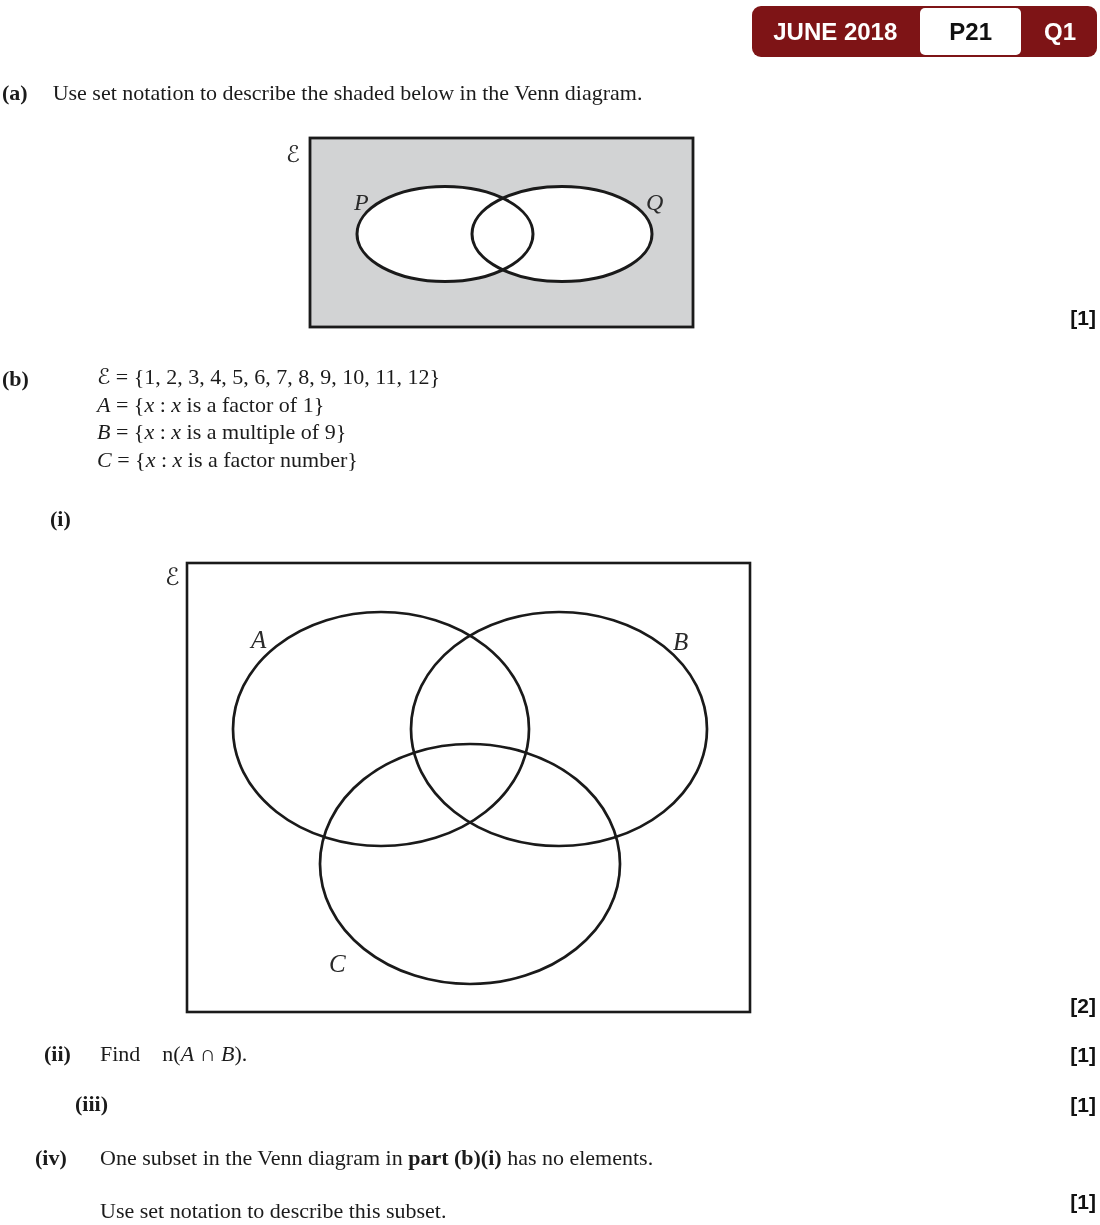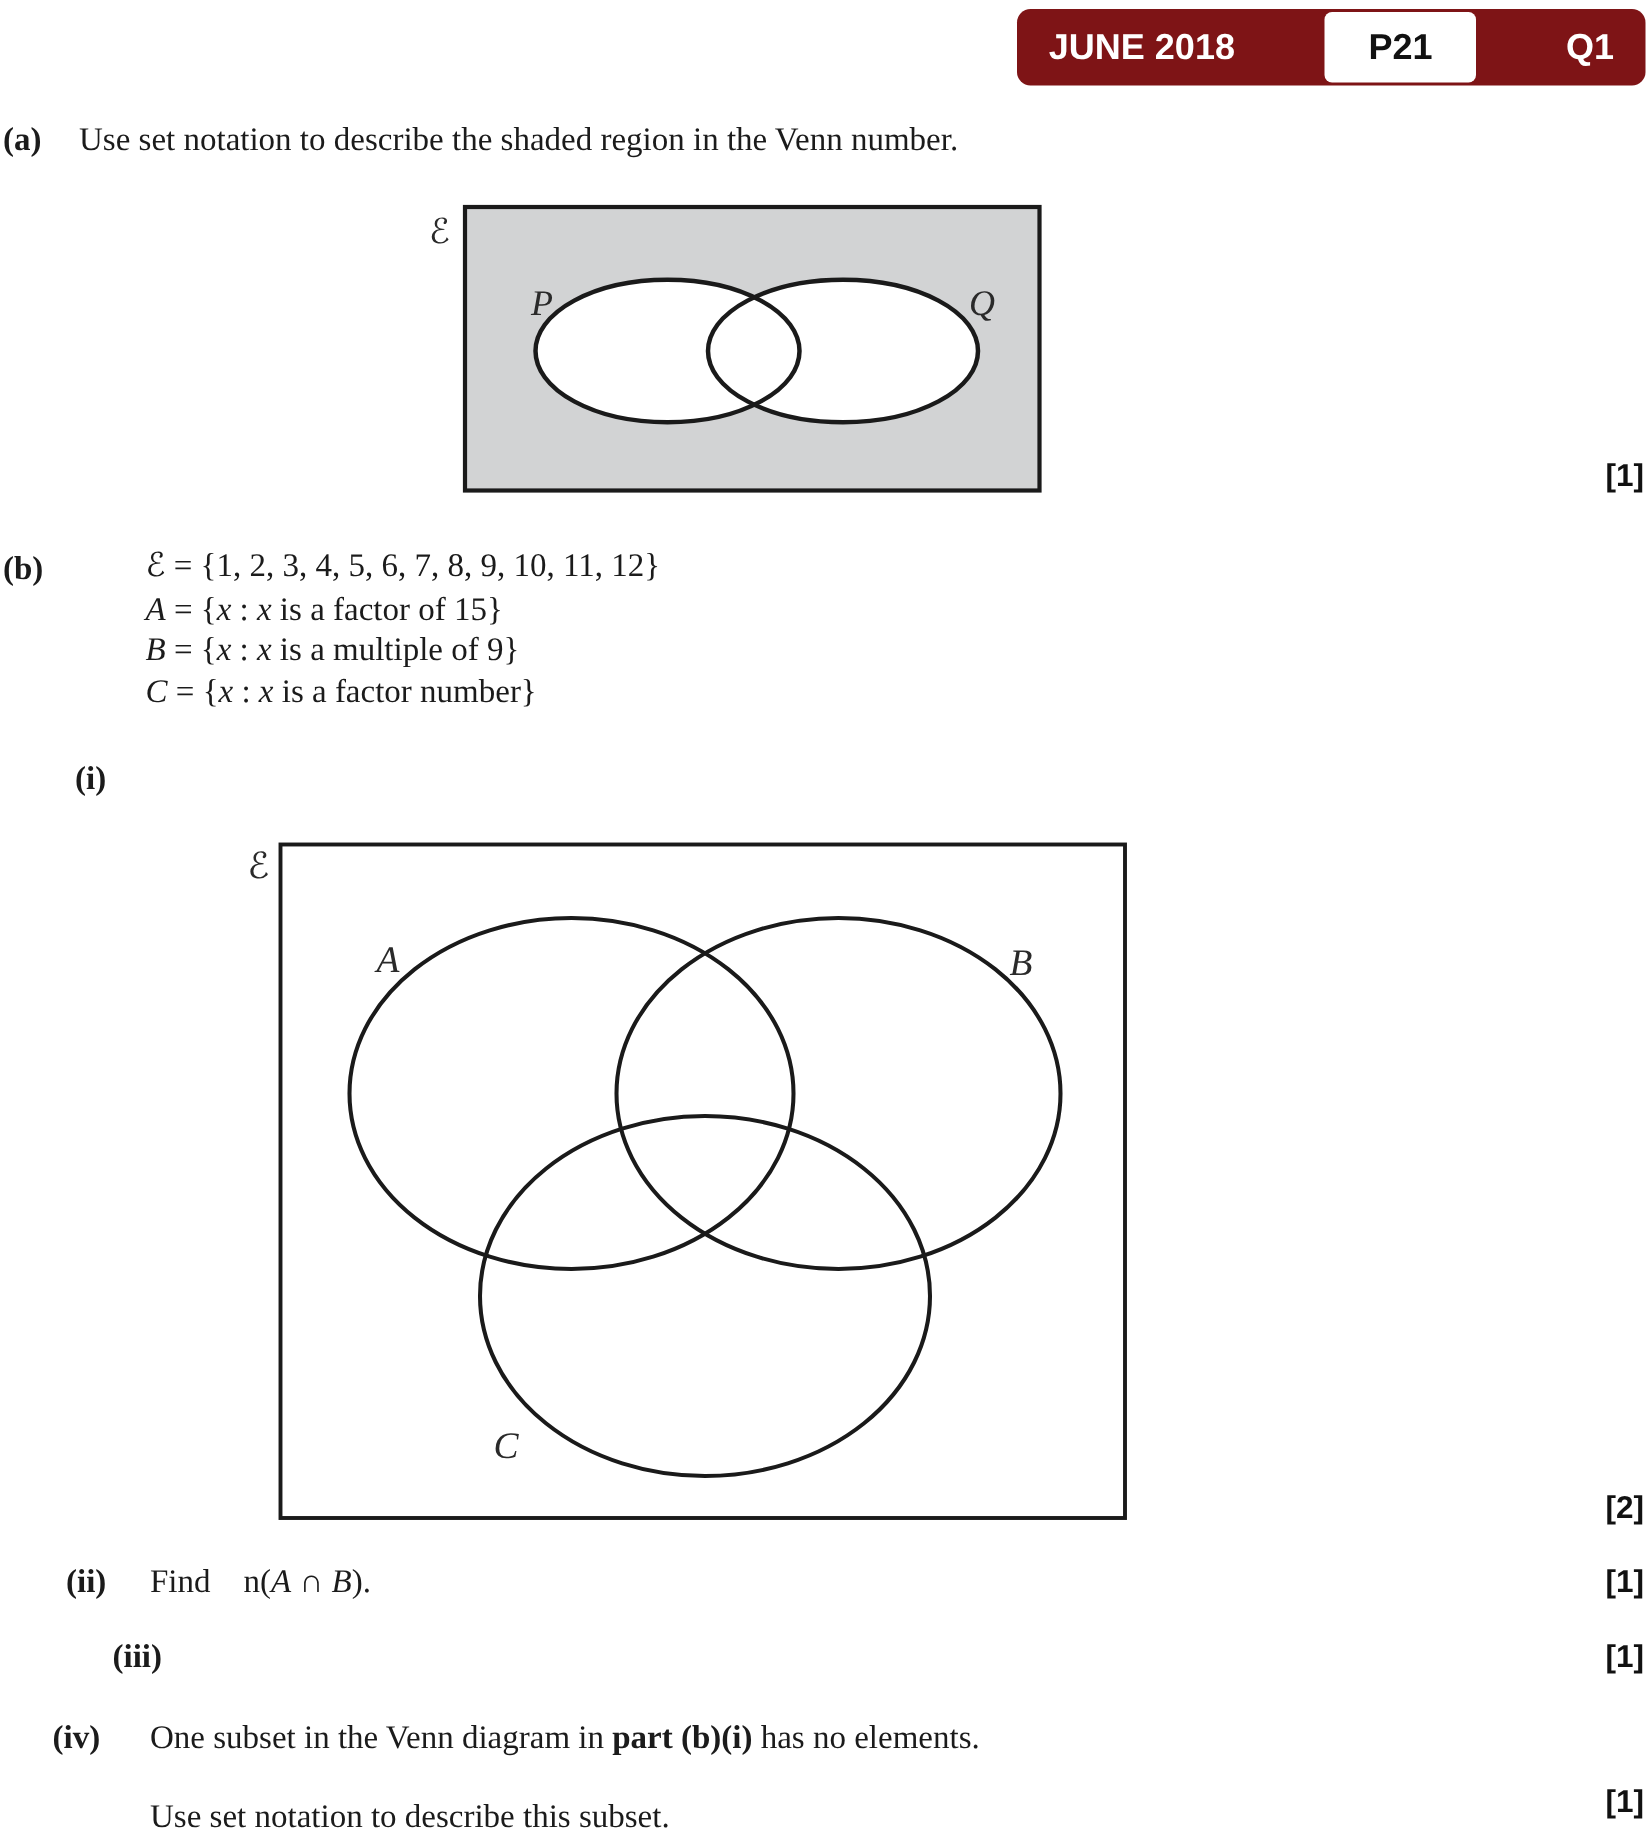--- a/index.html
+++ b/index.html
@@ -48,48 +48,48 @@
   .venn{position:absolute;}
   .venn text{fill:#2a2a2a;}
   .venn .setlbl{font-family:"Liberation Serif","DejaVu Serif",serif;font-style:italic;}
   .venn .scrlbl{font-family:"DejaVu Sans","DejaVu Serif",serif;}
 </style>
 </head>
 <body>
 
 <div class="page">
 
-  <div class="badge" style="background-color: rgb(126, 20, 22); gap: 37px;">
+  <div class="badge" style="background-color: rgb(126, 20, 22);">
     <span class="badge-seg maroon">JUNE 2018</span>
     <span class="badge-tile">P21</span>
     <span class="badge-seg maroon">Q1</span>
   </div>
 
   <div class="row" style="left:2px;top:80px;">
     <span class="qlabel">(a)</span>
     <span style="display:inline-block;width:14px;"></span>
-    <span>Use set notation to describe the shaded region in the Venn number.</span>
+    <span>Use set notation to describe the shaded below in the Venn diagram.</span>
   </div>
   <div class="mark" style="top:305px;">[1]</div>
 
   <svg class="venn" style="left:278px;top:128px;" width="425" height="212" viewBox="0 0 425 212">
     <rect x="32" y="10" width="383" height="189" stroke="#1a1a1a" stroke-width="2.8" style="fill: rgb(210, 211, 212);"></rect>
     <ellipse cx="167" cy="106" rx="88" ry="47.5" fill="#ffffff" stroke="none"></ellipse>
     <ellipse cx="284" cy="106" rx="90" ry="47.5" fill="#ffffff" stroke="none"></ellipse>
     <ellipse cx="167" cy="106" rx="88" ry="47.5" fill="none" stroke="#1a1a1a" stroke-width="3"></ellipse>
     <ellipse cx="284" cy="106" rx="90" ry="47.5" fill="none" stroke="#1a1a1a" stroke-width="3"></ellipse>
     <text x="8" y="34" font-size="23" class="scrlbl">ℰ</text>
     <text x="76" y="82" font-size="24" class="setlbl">P</text>
     <text x="368" y="82" font-size="24" class="setlbl">Q</text>
   </svg>
 
   <div class="row qlabel" style="left:2px;top:366px;">(b)</div>
   <div class="defs">
     <div><span class="scr">ℰ</span><span> = {1, 2, 3, 4, 5, 6, 7, 8, 9, 10, 11, 12}</span></div>
-    <div><span class="it">A</span><span> = {</span><span class="it">x</span><span> : </span><span class="it">x</span><span> is a factor of 15}</span></div>
+    <div><span class="it">A</span><span> = {</span><span class="it">x</span><span> : </span><span class="it">x</span><span> is a factor of 1}</span></div>
     <div><span class="it">B</span><span> = {</span><span class="it">x</span><span> : </span><span class="it">x</span><span> is a multiple of 9}</span></div>
     <div><span class="it">C</span><span> = {</span><span class="it">x</span><span> : </span><span class="it">x</span><span> is a factor number}</span></div>
   </div>
 
   <span class="sub-label" style="left:50px;top:506px;">(i)</span>
 
   <svg class="venn" style="left:158px;top:553px;" width="605" height="470" viewBox="0 0 605 470">
     <rect x="29" y="10" width="563" height="449" fill="#ffffff" stroke="#1a1a1a" stroke-width="2.6"></rect>
     <ellipse cx="223" cy="176" rx="148" ry="117" fill="none" stroke="#1a1a1a" stroke-width="2.7"></ellipse>
     <ellipse cx="401" cy="176" rx="148" ry="117" fill="none" stroke="#1a1a1a" stroke-width="2.7"></ellipse>

